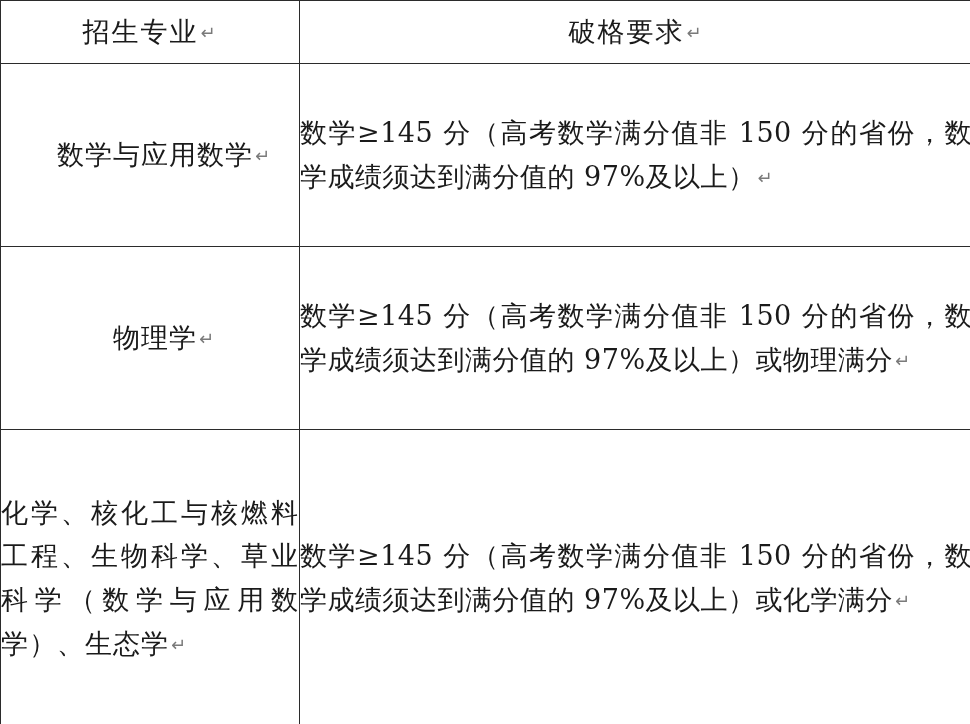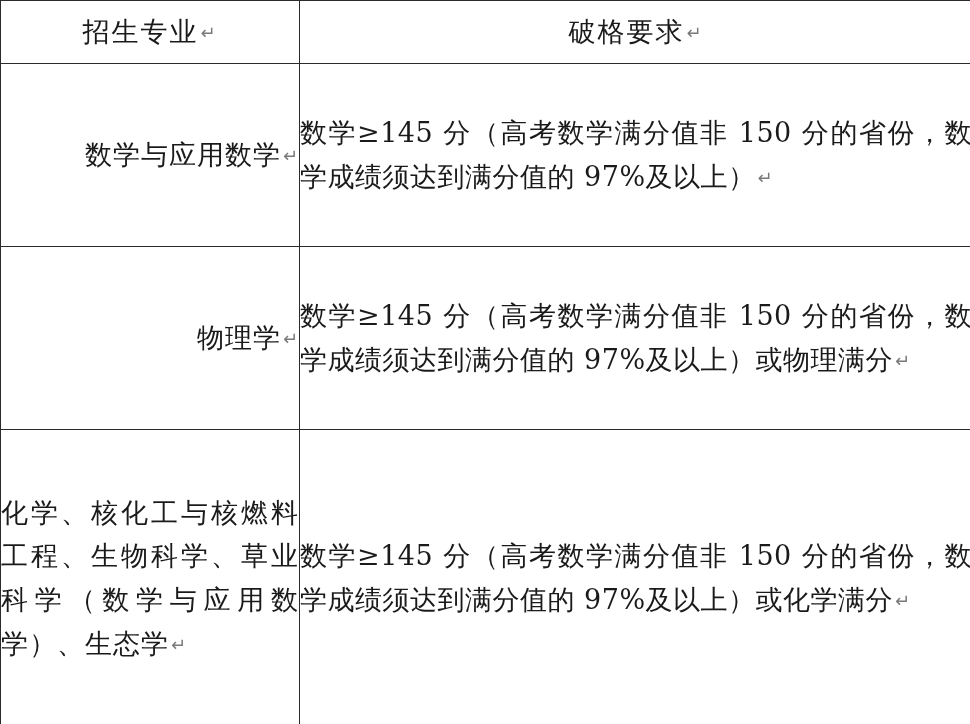--- a/index.html
+++ b/index.html
@@ -34,21 +34,21 @@
     letter-spacing: 2px;
     font-weight: normal;
   }
   .major-cell {
     font-size: 27px;
     line-height: 1.62;
     padding: 10px 14px 10px 16px;
     letter-spacing: 1px;
   }
   .major-cell.single {
-    text-align: right;
+    text-align: center;
     padding-left: 28px;
   }
   .major-cell.multi {
     text-align: justify;
     text-align-last: left;
   }
   .req-cell {
     font-size: 27px;
     line-height: 1.62;
     padding: 12px 18px 12px 20px;

